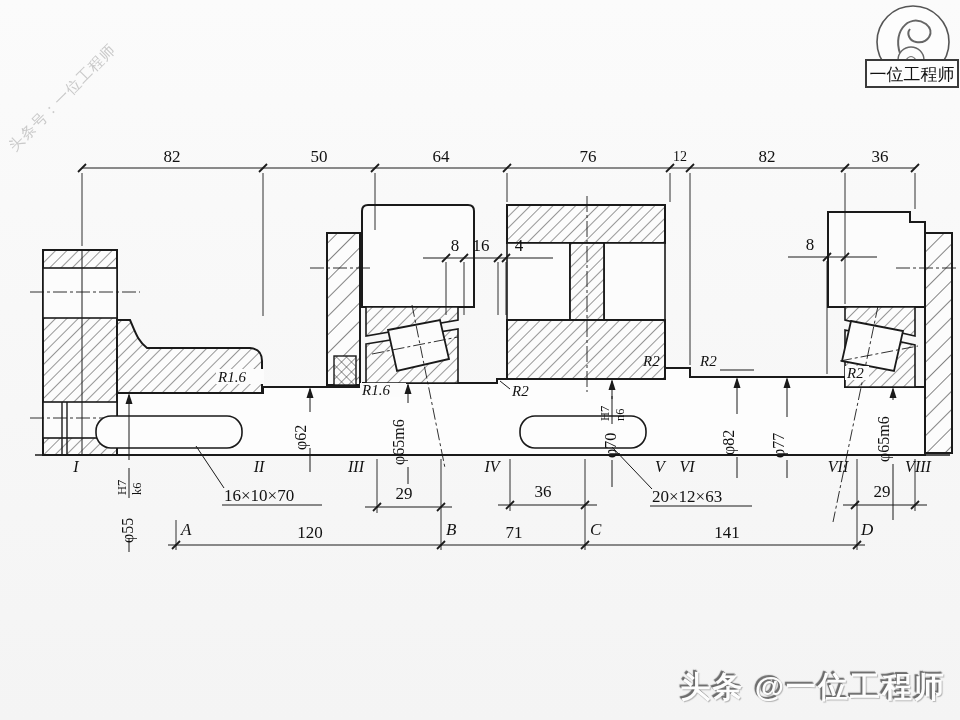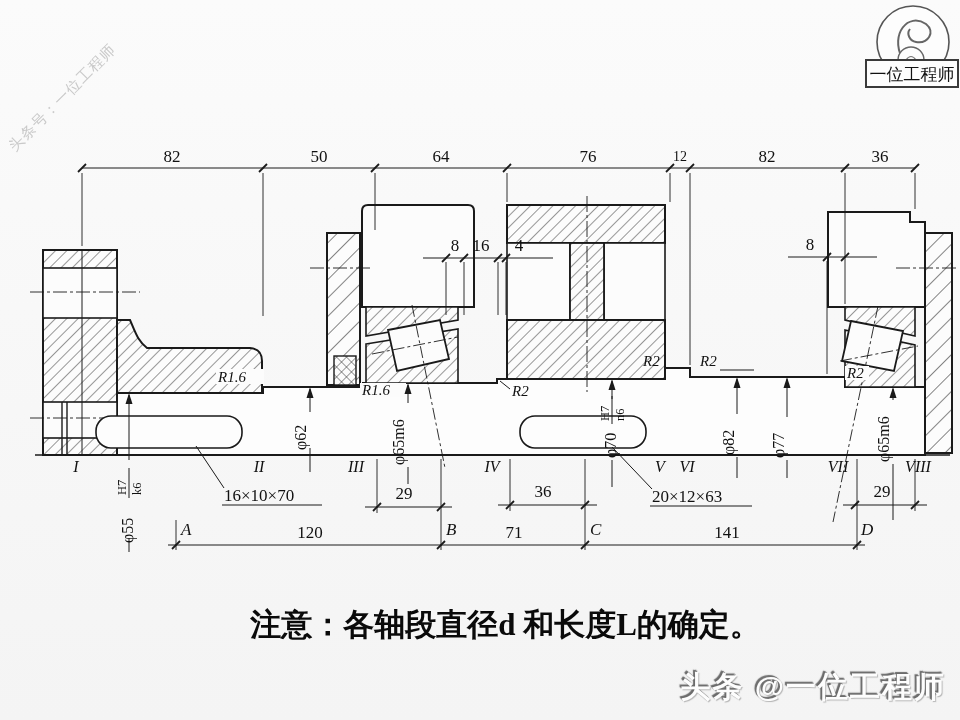--- a/index.html
+++ b/index.html
@@ -326,16 +326,15 @@
     <circle cx="913" cy="42" r="36" fill="#fdfdfd" stroke="#555" stroke-width="1.6"></circle>
     <path d="M902,58 C890,34 908,12 926,24 C936,32 928,44 916,42 C910,41 906,34 910,29" fill="none" stroke="#666" stroke-width="2"></path>
     <circle cx="911" cy="60" r="13" fill="#fdfdfd" stroke="#666" stroke-width="1.4"></circle>
     <path d="M906,60 q5,-7 10,0 q-5,8 -10,0" fill="none" stroke="#777" stroke-width="1.2"></path>
     <rect x="866" y="60" width="92" height="27" fill="#fdfdfd" stroke="#3a3a3a" stroke-width="2"></rect>
     <text x="912" y="80" text-anchor="middle" font-size="17" fill="#222">一位工程师</text>
   </g>
 </svg>
 
 <div class="watermark">头条号：一位工程师</div>
-<div class="caption">注意：各轴段直径d 和长度L的确定。</div>
 <div class="stamp">头条 @一位工程师</div>
 
 </div>
 
 </body></html>

